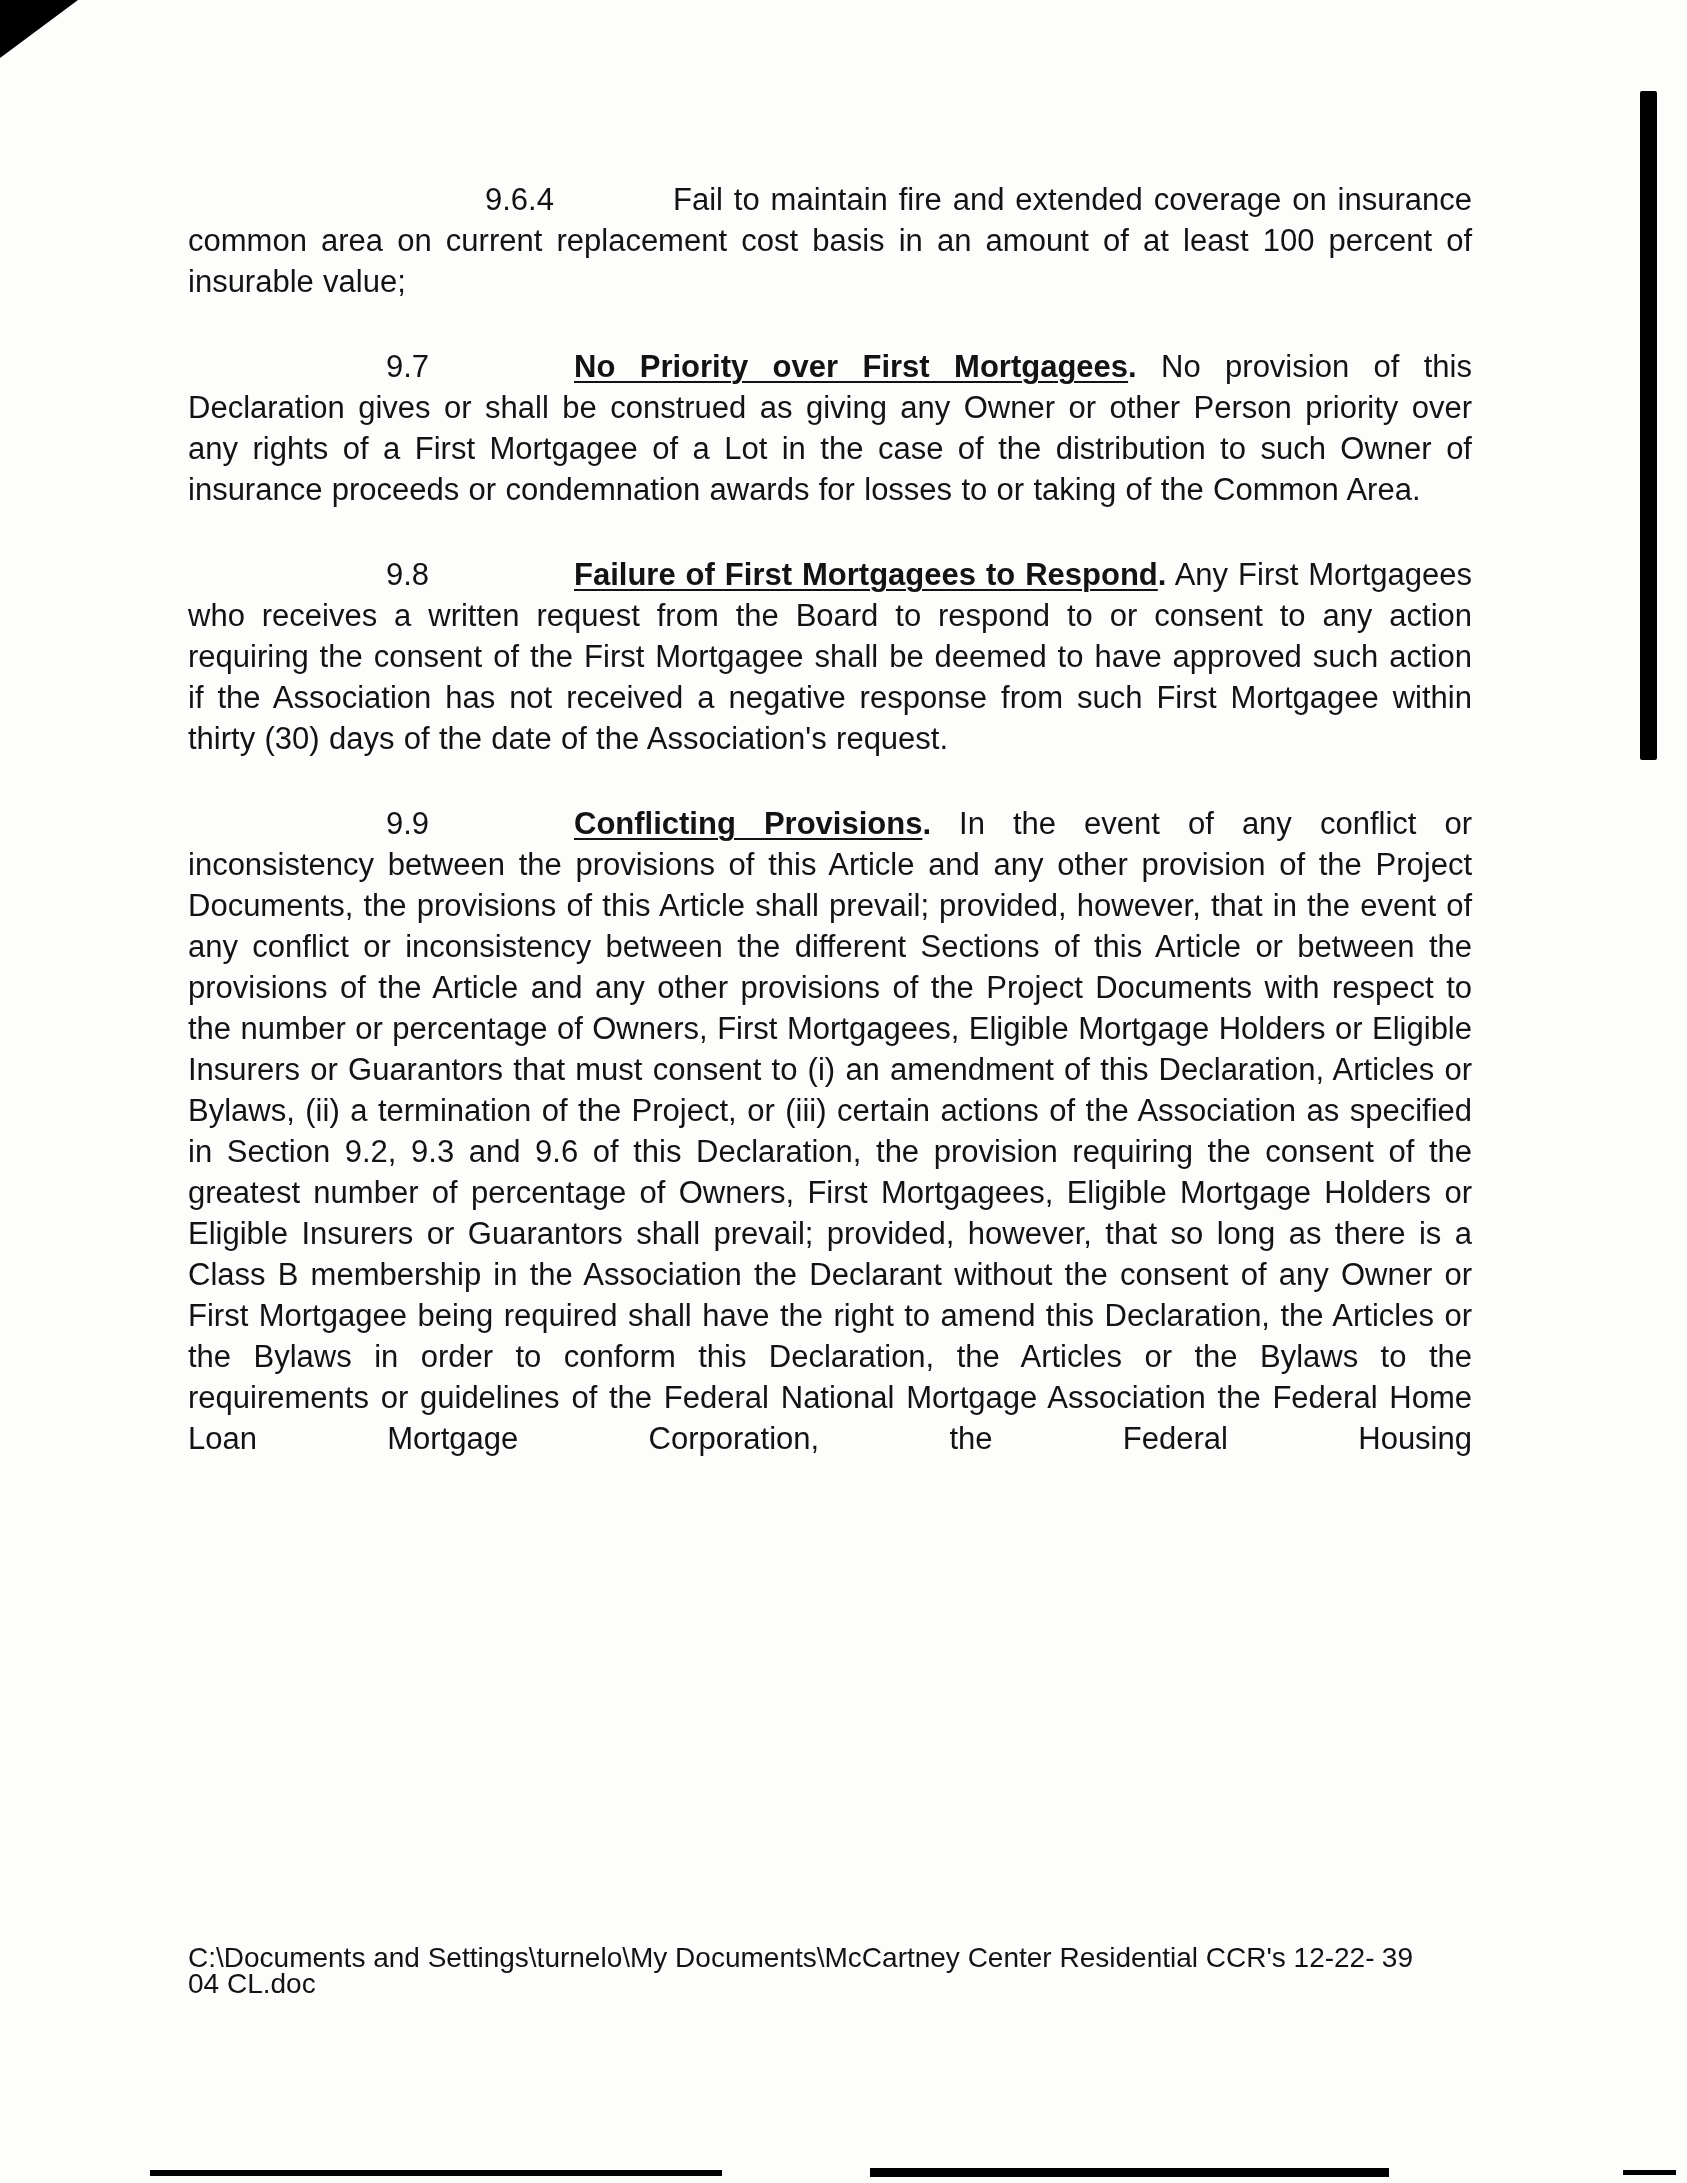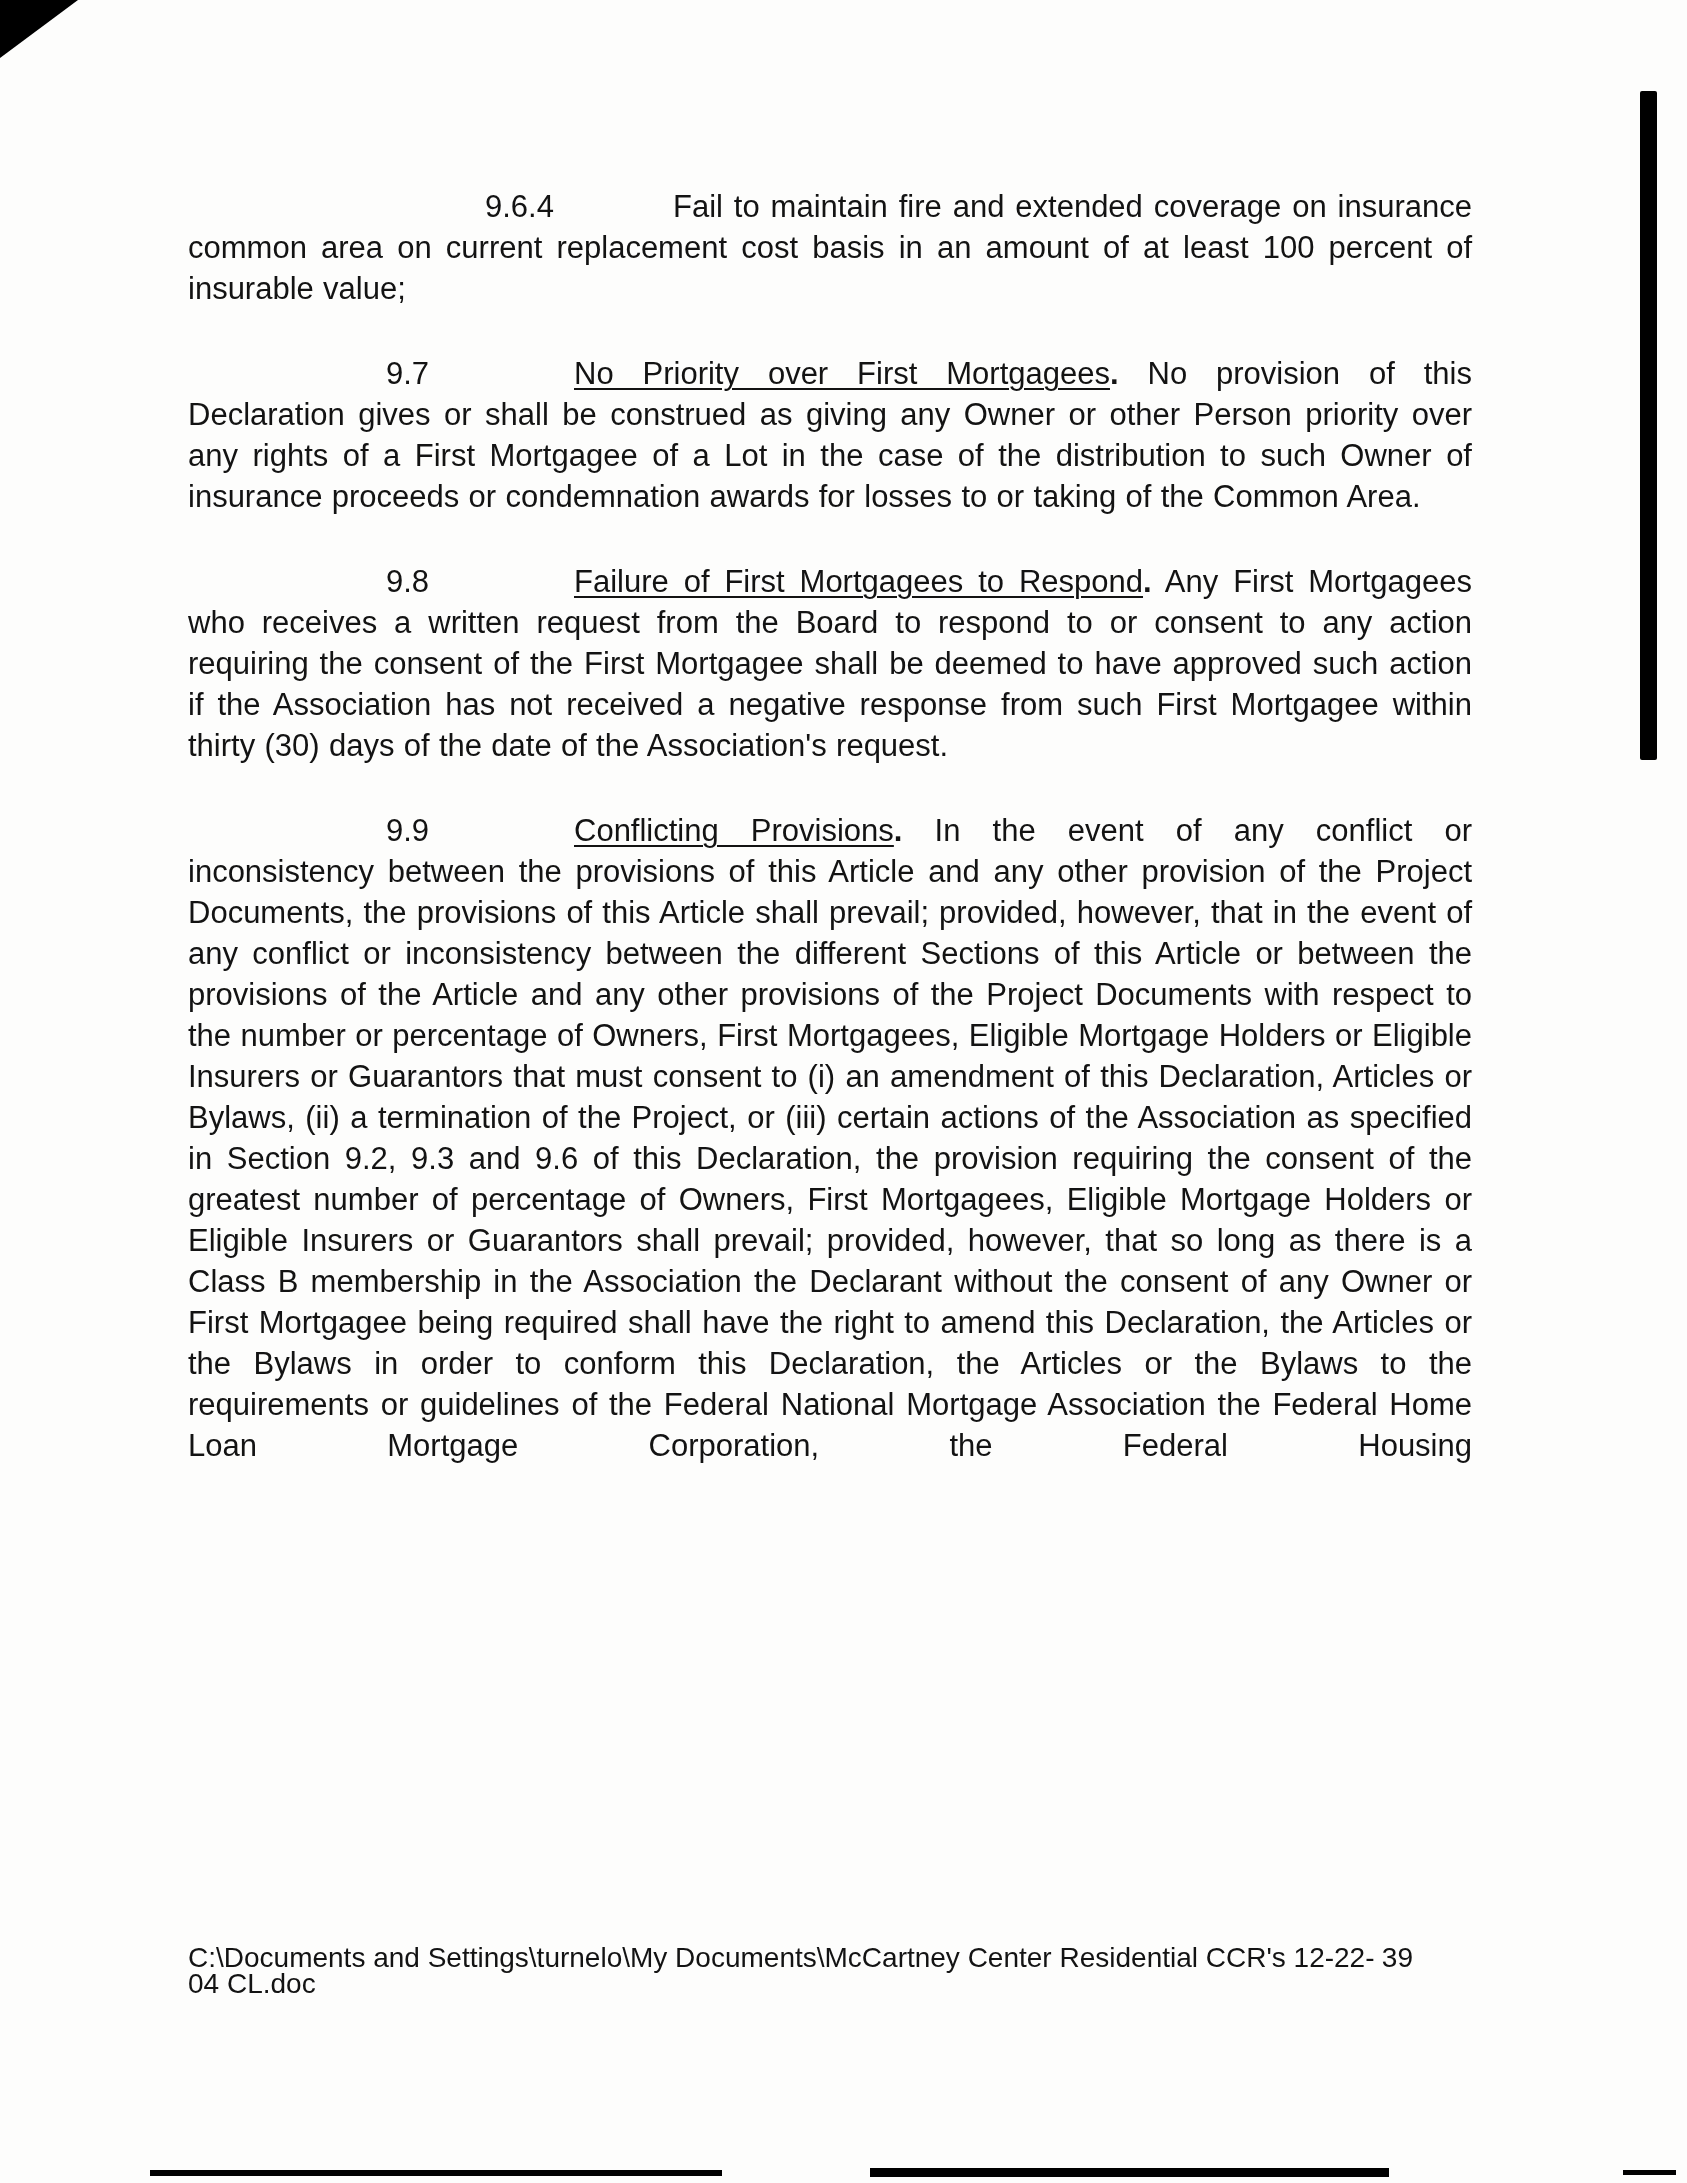--- a/index.html
+++ b/index.html
@@ -14,36 +14,36 @@
   }
   .page { position: absolute; inset: 0; }
 
   .content {
     position: absolute;
     left: 188px;
     top: 170px;
     width: 1284px;
   }
   p.para {
-    margin: 16px 0 44px 0;
+    margin: 9px 0 44px 0;
     font-size: 31px;
     line-height: 41px;
     text-align: justify;
     word-spacing: 0.7px;
   }
   .indent-deep { text-indent: 297px; }
   .indent-std  { text-indent: 198px; }
   .justify-last { text-align-last: justify; }
   .num {
     display: inline-block;
     width: 188px;
     text-indent: 0;
   }
   .heading {
-    font-weight: normal;
+    font-weight: bold;
     text-decoration: underline;
     text-decoration-thickness: 2px;
     text-underline-offset: 4px;
   }
   .sep { font-weight: bold; }
 
   .footer {
     position: absolute;
     left: 188px;
     top: 1945px;

